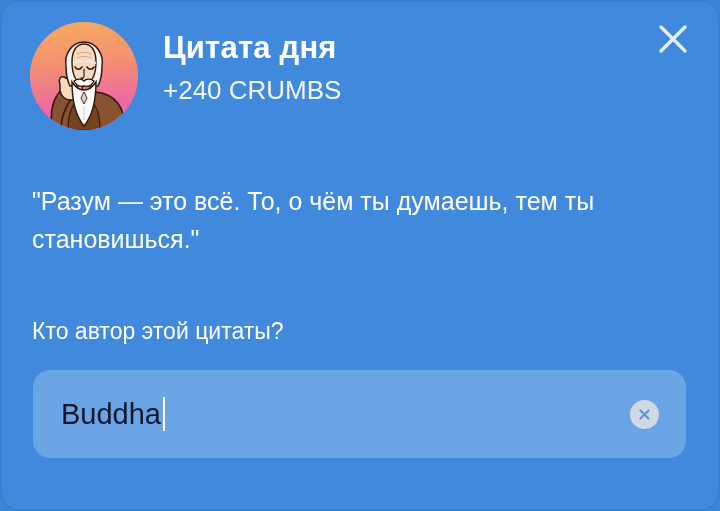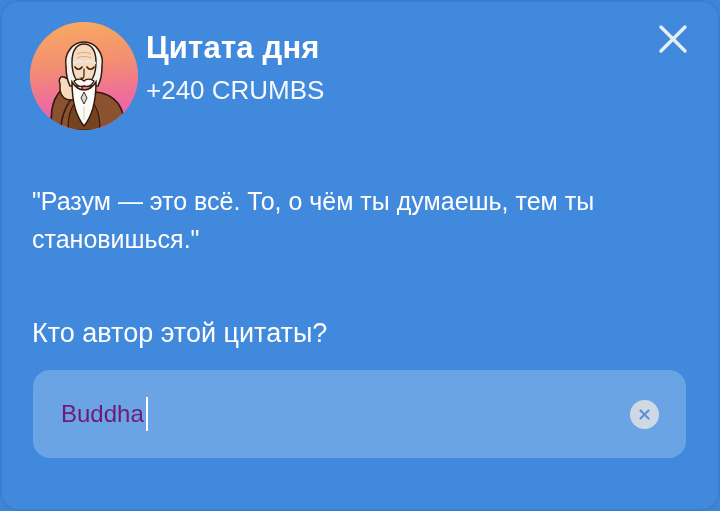--- a/index.html
+++ b/index.html
@@ -51,21 +51,21 @@
     background: linear-gradient(170deg, #f5a25f 0%, #f29070 45%, #ef6f99 78%, #ec5fae 100%);
     position: relative;
   }
   .avatar svg {
     display: block;
     width: 108px;
     height: 108px;
   }
 
   .header-text {
-    margin-left: 8px;
+    margin-left: 25px;
     padding-top: 8px;
   }
 
   .title {
     color: #ffffff;
     font-size: 31px;
     font-weight: bold;
     line-height: 1.15;
     letter-spacing: 0.2px;
     white-space: nowrap;
@@ -104,21 +104,21 @@
     font-size: 25px;
     line-height: 38px;
     font-weight: normal;
   }
 
   .question-text {
     position: absolute;
     left: 32px;
     top: 318px;
     color: #ffffff;
-    font-size: 27px;
+    font-size: 23px;
     font-weight: normal;
   }
 
   .answer-field {
     position: absolute;
     left: 33px;
     top: 370px;
     width: 653px;
     height: 88px;
     background: #6ba4e5;
@@ -131,22 +131,22 @@
 
   .answer-value-wrap {
     display: flex;
     align-items: center;
     margin-left: 28px;
     flex: 1 1 auto;
     min-width: 0;
   }
 
   .answer-value {
-    color: #701a75;
-    font-size: 24px;
+    color: #0f172a;
+    font-size: 29px;
     font-weight: normal;
     white-space: nowrap;
   }
 
   .caret {
     width: 2px;
     height: 34px;
     background: #ffffff;
     margin-left: 2px;
     flex: 0 0 auto;

